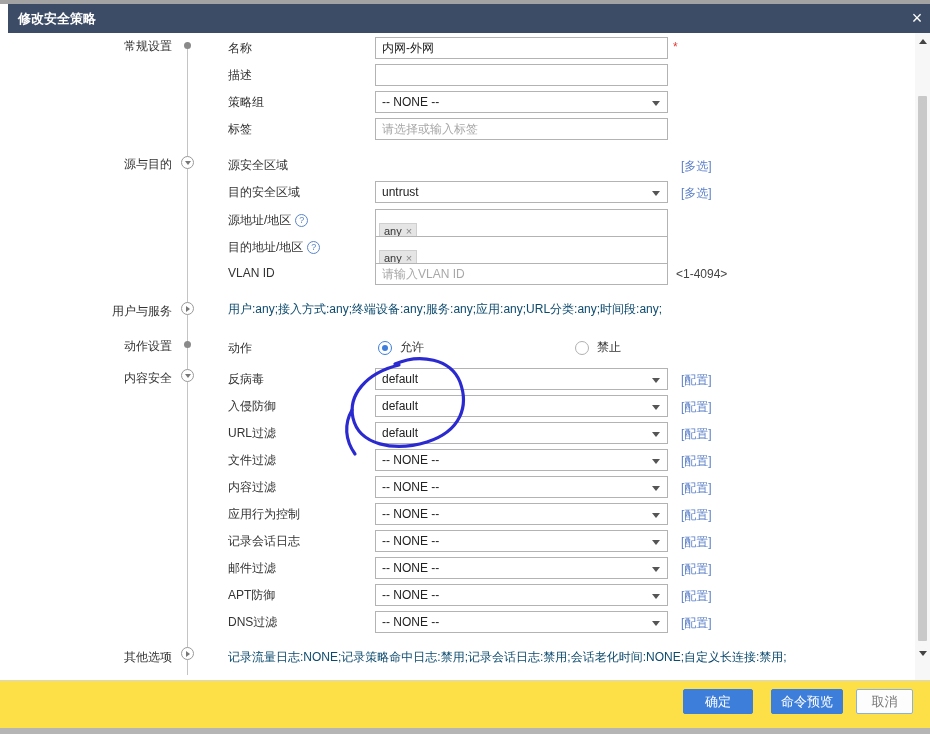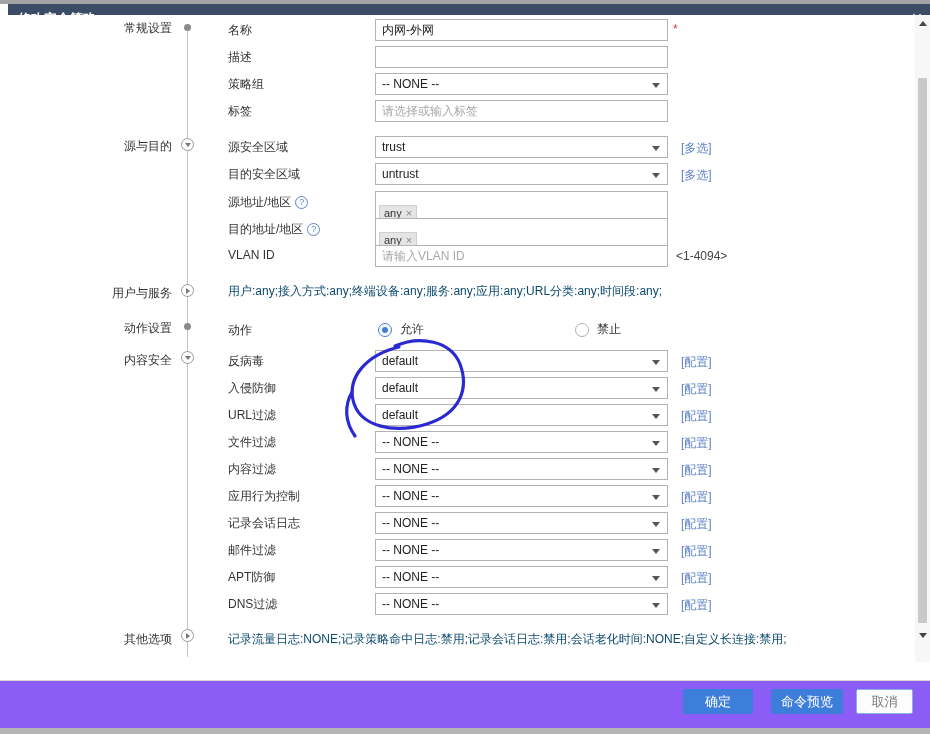--- a/index.html
+++ b/index.html
@@ -5,21 +5,21 @@
   * { margin:0; padding:0; box-sizing:border-box; }
   html,body { width:930px; height:734px; overflow:hidden; }
   body { font-family:"Liberation Sans","DejaVu Sans",sans-serif; background:#fff; position:relative; }
   .abs { position:absolute; }
 
   .top-strip { left:0; top:0; width:930px; height:4px; background:#a3a3a3; }
   .titlebar { left:0; top:4px; width:930px; height:29px; background:#3c4b66;margin-left:8px; }
   .title { left:10px; top:0; line-height:29px; color:#fff; font-size:13px; font-weight:bold; }
   .close { right:10px; top:3px; width:22px; height:22px; color:#fff; font-size:18px; line-height:22px; text-align:center; cursor:pointer; }
 
-  .content { left:0; top:15px; width:930px; height:647px; background:#fff; overflow:hidden; }
+  .content { left:0; top:33px; width:930px; height:647px; background:#fff; overflow:hidden; }
 
   .rail { left:187px; top:13px; width:1px; height:629px; background:#c4c4c4; }
   .seclabel { left:10px; width:162px; text-align:right; font-size:12px; color:#333; line-height:16px; }
   .m-dot { left:184px; width:7px; height:7px; background:#8a8a8a; border-radius:50%; }
   .m-circ { left:181px; width:13px; height:13px; border:1px solid #9a9a9a; border-radius:50%; background:#fff; }
   .m-circ .tri-d { position:absolute; left:2.5px; top:4px; width:0; height:0; border-left:3px solid transparent; border-right:3px solid transparent; border-top:4px solid #777; }
   .m-circ .tri-r { position:absolute; left:4px; top:2.5px; width:0; height:0; border-top:3px solid transparent; border-bottom:3px solid transparent; border-left:4px solid #777; }
 
   .row { left:0; right:0; height:24px; }
   .flabel { position:absolute; left:228px; top:3px; font-size:12px; color:#333; white-space:nowrap; display:flex; align-items:center; gap:4px; }
@@ -45,21 +45,21 @@
   .rdo.on::after { content:""; position:absolute; left:3px; top:3px; width:6px; height:6px; border-radius:50%; background:#3d7edb; }
   .rlabel { font-size:12px; color:#333; }
 
   .annotation { pointer-events:none; }
 
   .scrollbar { left:915px; top:0; width:15px; height:647px; background:#f7f7f7; }
   .sb-up { position:absolute; left:4px; top:6px; width:0; height:0; border-left:4px solid transparent; border-right:4px solid transparent; border-bottom:5px solid #444; }
   .sb-thumb { position:absolute; left:3px; top:63px; width:9px; height:545px; background:#c9c9c9; border-radius:1px; }
   .sb-down { position:absolute; left:4px; top:618px; width:0; height:0; border-left:4px solid transparent; border-right:4px solid transparent; border-top:5px solid #444; }
 
-  .footer { left:0; top:680px; width:930px; height:48px; background:#8b5cf6; border-top:1px solid #d6d6d6; }
+  .footer { left:0; top:680px; width:930px; height:48px; background:#fde047; border-top:1px solid #d6d6d6; }
   .btn { position:absolute; top:8px; height:25px; font-size:13px; text-align:center; line-height:24px; cursor:pointer; border-radius:2px; }
   .btn-blue { background:#3d7edb; color:#fff; border:1px solid #3d7edb; }
   .btn-plain { background:#fdfdfd; color:#777; border:1px solid #8ab0e0; }
   .bottom-strip { left:0; top:728px; width:930px; height:6px; background:#b5b5b5; }
 </style>
 </head>
 <body>
 
 <div class="abs top-strip"></div>
 
@@ -117,24 +117,20 @@
     </div>
   </div>
 
   <div class="abs row" style="top:85px">
     <div class="flabel">标签</div>
     <input class="tbox" placeholder="请选择或输入标签" style="">
   </div>
 
   <div class="abs row" style="top:121px">
     <div class="flabel">源安全区域</div>
-    <div class="select">
-      <span>trust</span>
-      <span class="sel-arrow"></span>
-    </div>
     <a class="link">[多选]</a>
   </div>
 
   <div class="abs row" style="top:148px">
     <div class="flabel">目的安全区域</div>
     <div class="select">
       <span>untrust</span>
       <span class="sel-arrow"></span>
     </div>
     <a class="link">[多选]</a>

